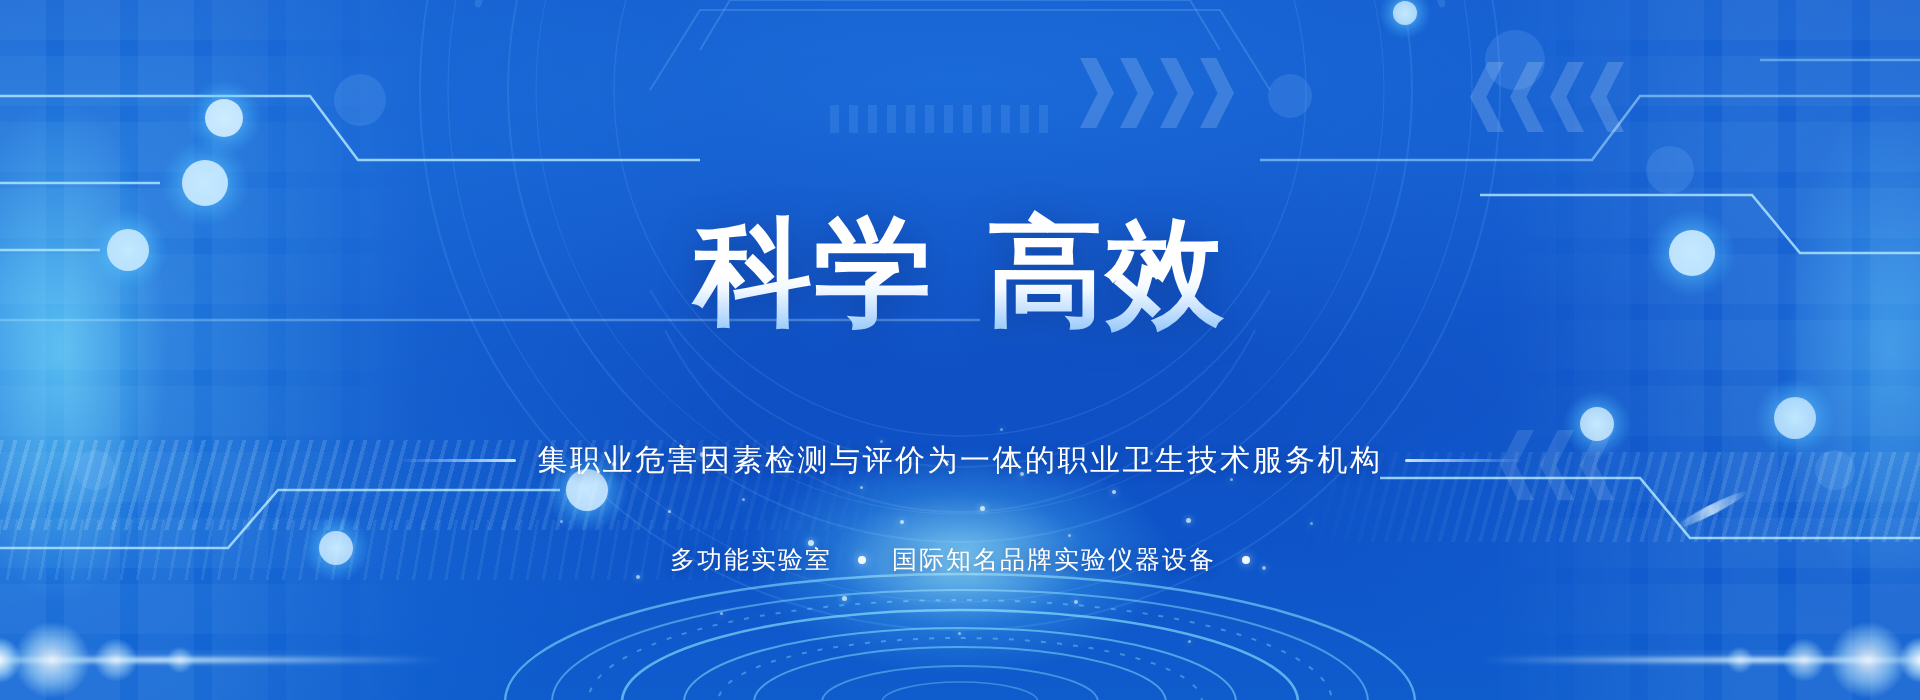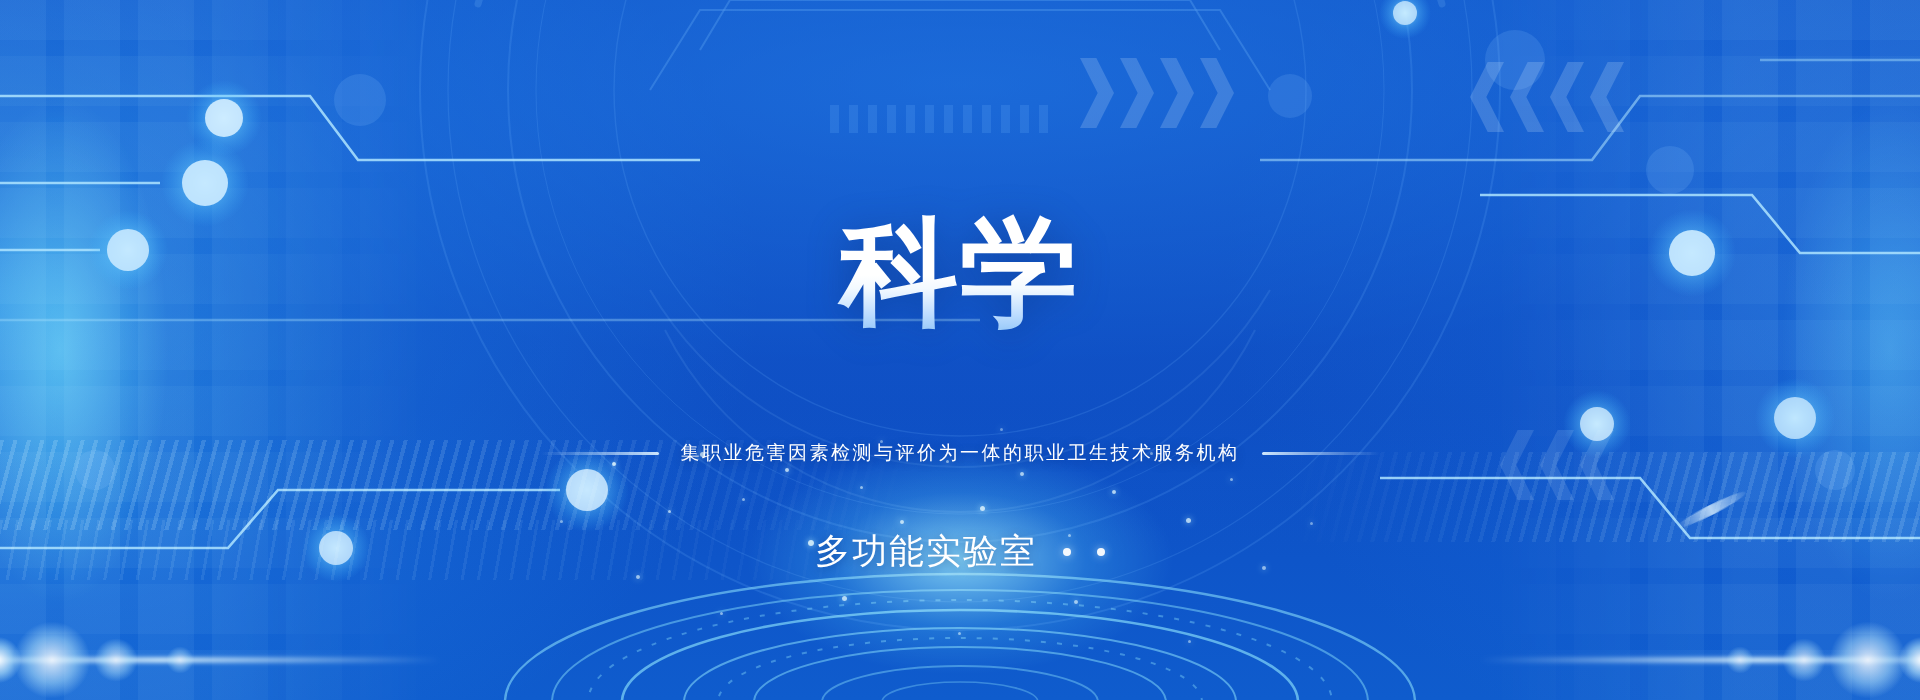--- a/index.html
+++ b/index.html
@@ -113,26 +113,26 @@
     color:transparent;-webkit-text-fill-color:transparent;
     filter:drop-shadow(0 4px 18px rgba(10,46,120,.45));
     white-space:nowrap;
   }
   #headline .w{margin:0 26px;}
 
   .subline{display:flex;align-items:center;justify-content:center;gap:22px;margin-top:26px;}
   .rule{height:3px;width:118px;border-radius:2px;}
   .rule.l{background:linear-gradient(90deg,rgba(200,228,255,0),rgba(216,238,255,.95));}
   .rule.r{background:linear-gradient(270deg,rgba(200,228,255,0),rgba(216,238,255,.95));}
-  #subtitle{font-size:19px;color:#ffffff;letter-spacing:2.5px;white-space:nowrap;
+  #subtitle{font-size:30px;color:#ffffff;letter-spacing:2.5px;white-space:nowrap;
      text-shadow:0 2px 10px rgba(8,40,110,.45);}
 
   #features{margin-top:62px;display:flex;align-items:center;justify-content:center;
      gap:26px;white-space:nowrap;}
-  #features .feat{font-size:35px;color:#ffffff;letter-spacing:2px;
+  #features .feat{font-size:25px;color:#ffffff;letter-spacing:2px;
      text-shadow:0 2px 10px rgba(8,40,110,.45);}
   #features .dot{width:8px;height:8px;border-radius:50%;background:#ffffff;opacity:.95;
      box-shadow:0 0 8px rgba(200,235,255,.8);}
 </style>
 </head>
 <body>
 
 <div id="banner">
 
   <div class="gridblocks left"></div>
@@ -340,28 +340,30 @@
     <b style="left:324px;width:54px;height:54px;opacity:.7"></b>
     <b style="left:260px;width:34px;height:34px;opacity:.55"></b>
 
   </div>
   <div id="streak"></div>
 
   <div class="content">
 
     <h1 id="headline">
       <span class="w">科学</span>
+      <span class="w">高效</span>
     </h1>
 
     <div class="subline">
       <span class="rule l"></span>
       <span id="subtitle">集职业危害因素检测与评价为一体的职业卫生技术服务机构</span>
       <span class="rule r"></span>
     </div>
 
     <div id="features">
       <span class="feat">多功能实验室</span>
       <span class="dot"></span>
+      <span class="feat">国际知名品牌实验仪器设备</span>
       <span class="dot"></span>
     </div>
 
   </div>
 </div>
 
 </body></html>

